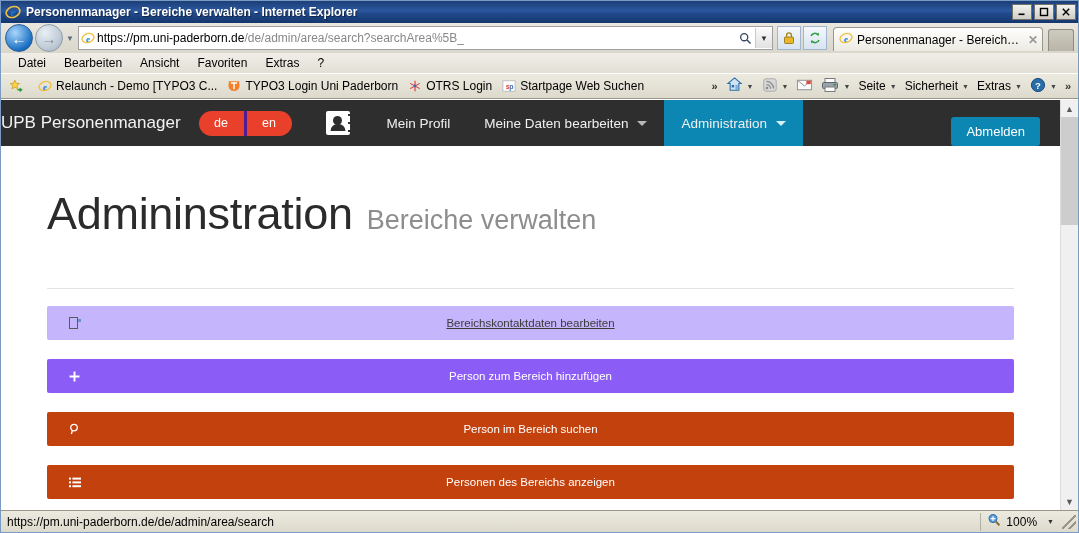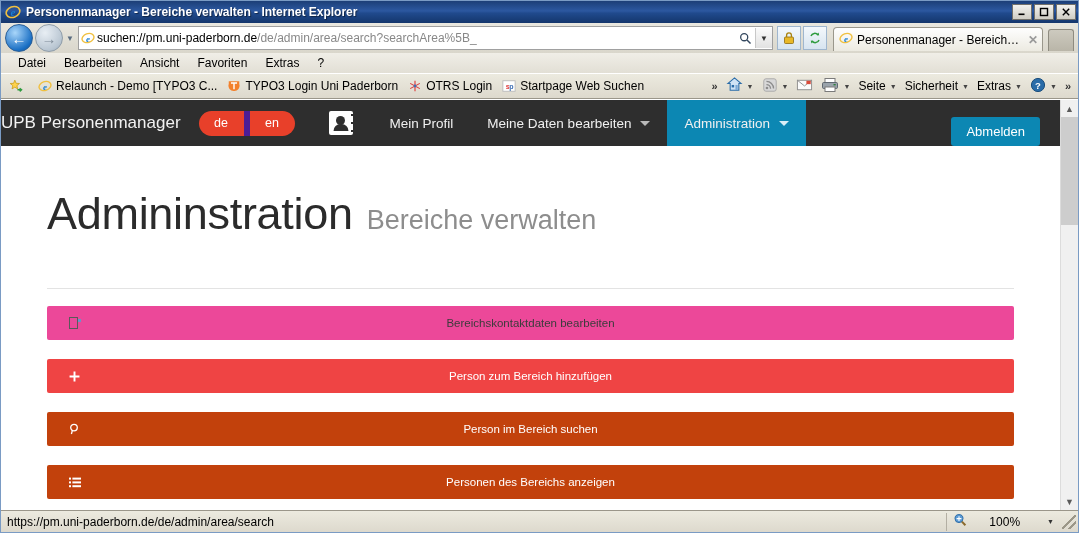--- a/index.html
+++ b/index.html
@@ -237,21 +237,21 @@
     border-radius: 14px;
     overflow: hidden;
     height: 25px;
   }
   .lang-opt {
     display: flex; align-items: center; justify-content: center;
     width: 45px;
     color: #fff;
     font-size: 12.5px;
   }
-  .lang-opt + .lang-opt { border-left: 6px solid #4c1d95; }
+  .lang-opt + .lang-opt { border-left: 3px solid #4c1d95; }
   .card-ico {
     align-self: center;
     margin-left: 34px;
     width: 24px; height: 24px;
     background: #fff;
     border-radius: 2px;
     position: relative;
     display: flex; align-items: center; justify-content: center;
   }
   .card-ico .person {
@@ -335,23 +335,23 @@
     position: absolute;
     left: 22px;
     display: flex; align-items: center; justify-content: center;
     font-size: 12px;
   }
   .bar .label {
     width: 100%;
     text-align: center;
     font-size: 11.5px;
   }
-  .bar.grey { background: #ec4899; color: #3c3c3c; }
+  .bar.grey { background: #c4b5fd; color: #3c3c3c; text-decoration: underline; }
   .bar.grey .icon { color: #555; }
-  .bar.green { background: #ef4444; color: #fff; }
+  .bar.green { background: #8b5cf6; color: #fff; }
   .bar.blue { background: #c2410c; color: #fff; }
   .bar .icon svg { display: block; }
 
   
   .glyphbox {
     width: 9px; height: 12px;
     border: 1.5px solid #5a5a5a;
     position: relative;
     box-sizing: border-box;
   }
@@ -398,21 +398,20 @@
     font-size: 12px; color: #000;
     white-space: nowrap; overflow: hidden;
     flex: 1 1 auto;
   }
   .zoomctl {
     display: flex; align-items: center;
     border-left: 1px solid #b3afa3;
     padding: 0 4px 0 6px;
     height: 18px;
     margin-right: 2px;
-    gap: 17px;
   }
   .zoom-label { font-size: 12px; color: #000; margin: 0 10px 0 5px; }
   .zoom-caret { font-size: 7px; color: #333; }
   .grip {
     width: 14px; height: 14px;
     margin-left: 2px;
     background:
       linear-gradient(135deg, transparent 45%, #9b9788 45%, #9b9788 55%, transparent 55%),
       linear-gradient(135deg, transparent 70%, #9b9788 70%, #9b9788 80%, transparent 80%);
   }
@@ -458,21 +457,21 @@
       </span>
     <span class="hist-caret">▼</span>
 
     <span class="addrbox">
       <span class="addr-ico">
         <svg width="14" height="14" viewBox="0 0 16 16">
           <ellipse cx="8" cy="8" rx="7" ry="5" fill="none" stroke="#f0c040" stroke-width="1.6" transform="rotate(-20 8 8)"></ellipse>
           <text x="8" y="12" font-size="10.5" font-family="'Liberation Serif',serif" fill="#1a7fd4" text-anchor="middle" font-style="italic" font-weight="bold">e</text>
         </svg>
       </span>
-      <span class="addr-url"><span>suchen://</span><span>pm.uni-paderborn.de</span><span class="dim">/de/admin/area/search?searchArea%5B_</span></span>
+      <span class="addr-url"><span>https://</span><span>pm.uni-paderborn.de</span><span class="dim">/de/admin/area/search?searchArea%5B_</span></span>
       <span class="addr-glass">
         <svg width="13" height="13" viewBox="0 0 14 14">
           <circle cx="5.6" cy="5.6" r="3.8" fill="none" stroke="#33475e" stroke-width="1.4"></circle>
           <path d="M8.6 8.6 L12.4 12.4" stroke="#33475e" stroke-width="1.6"></path>
         </svg>
       </span>
       <span class="addr-drop">▼</span>
     </span>
 
     <span class="tb-sq">

